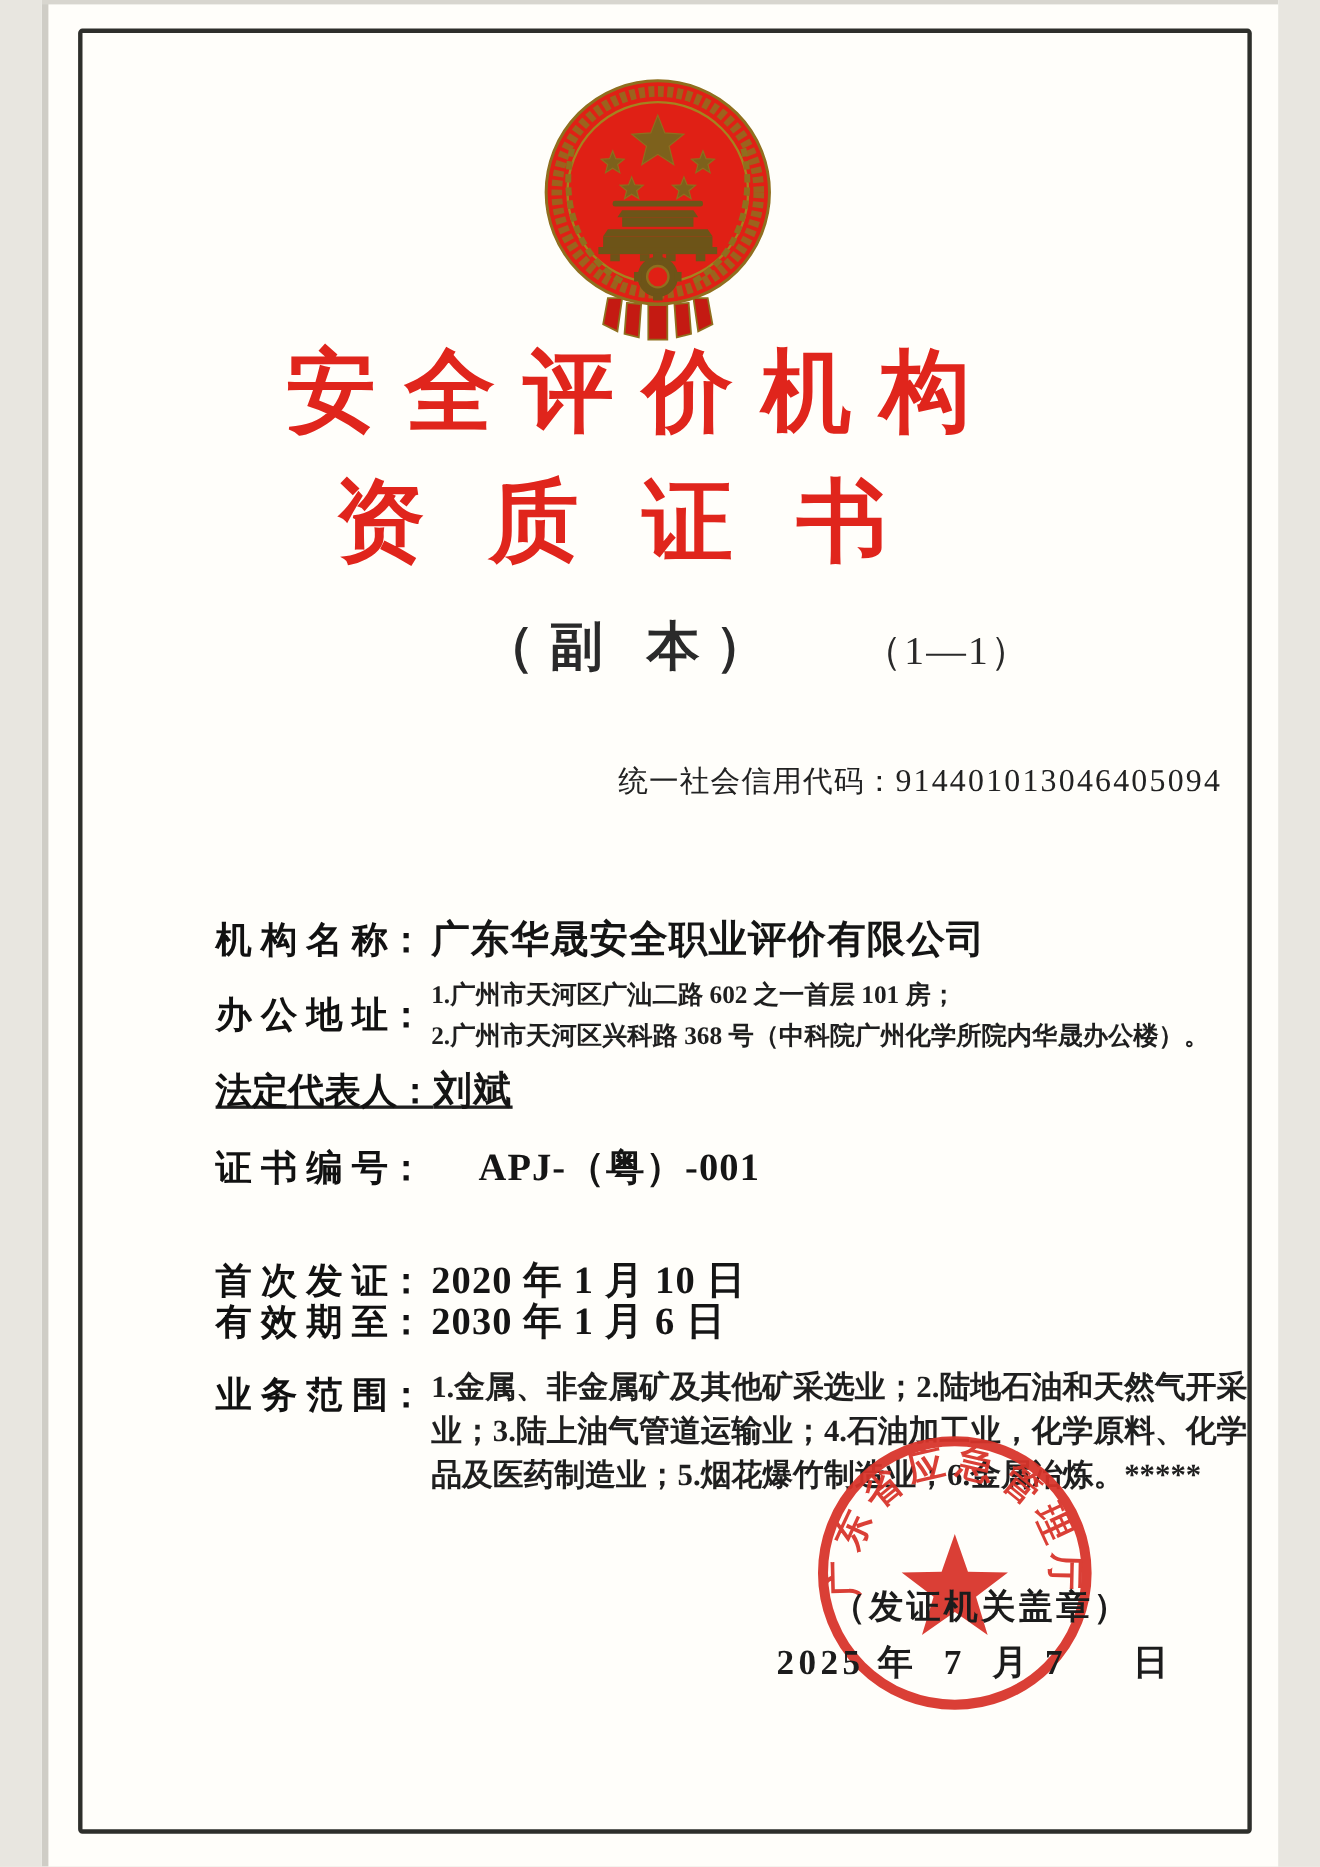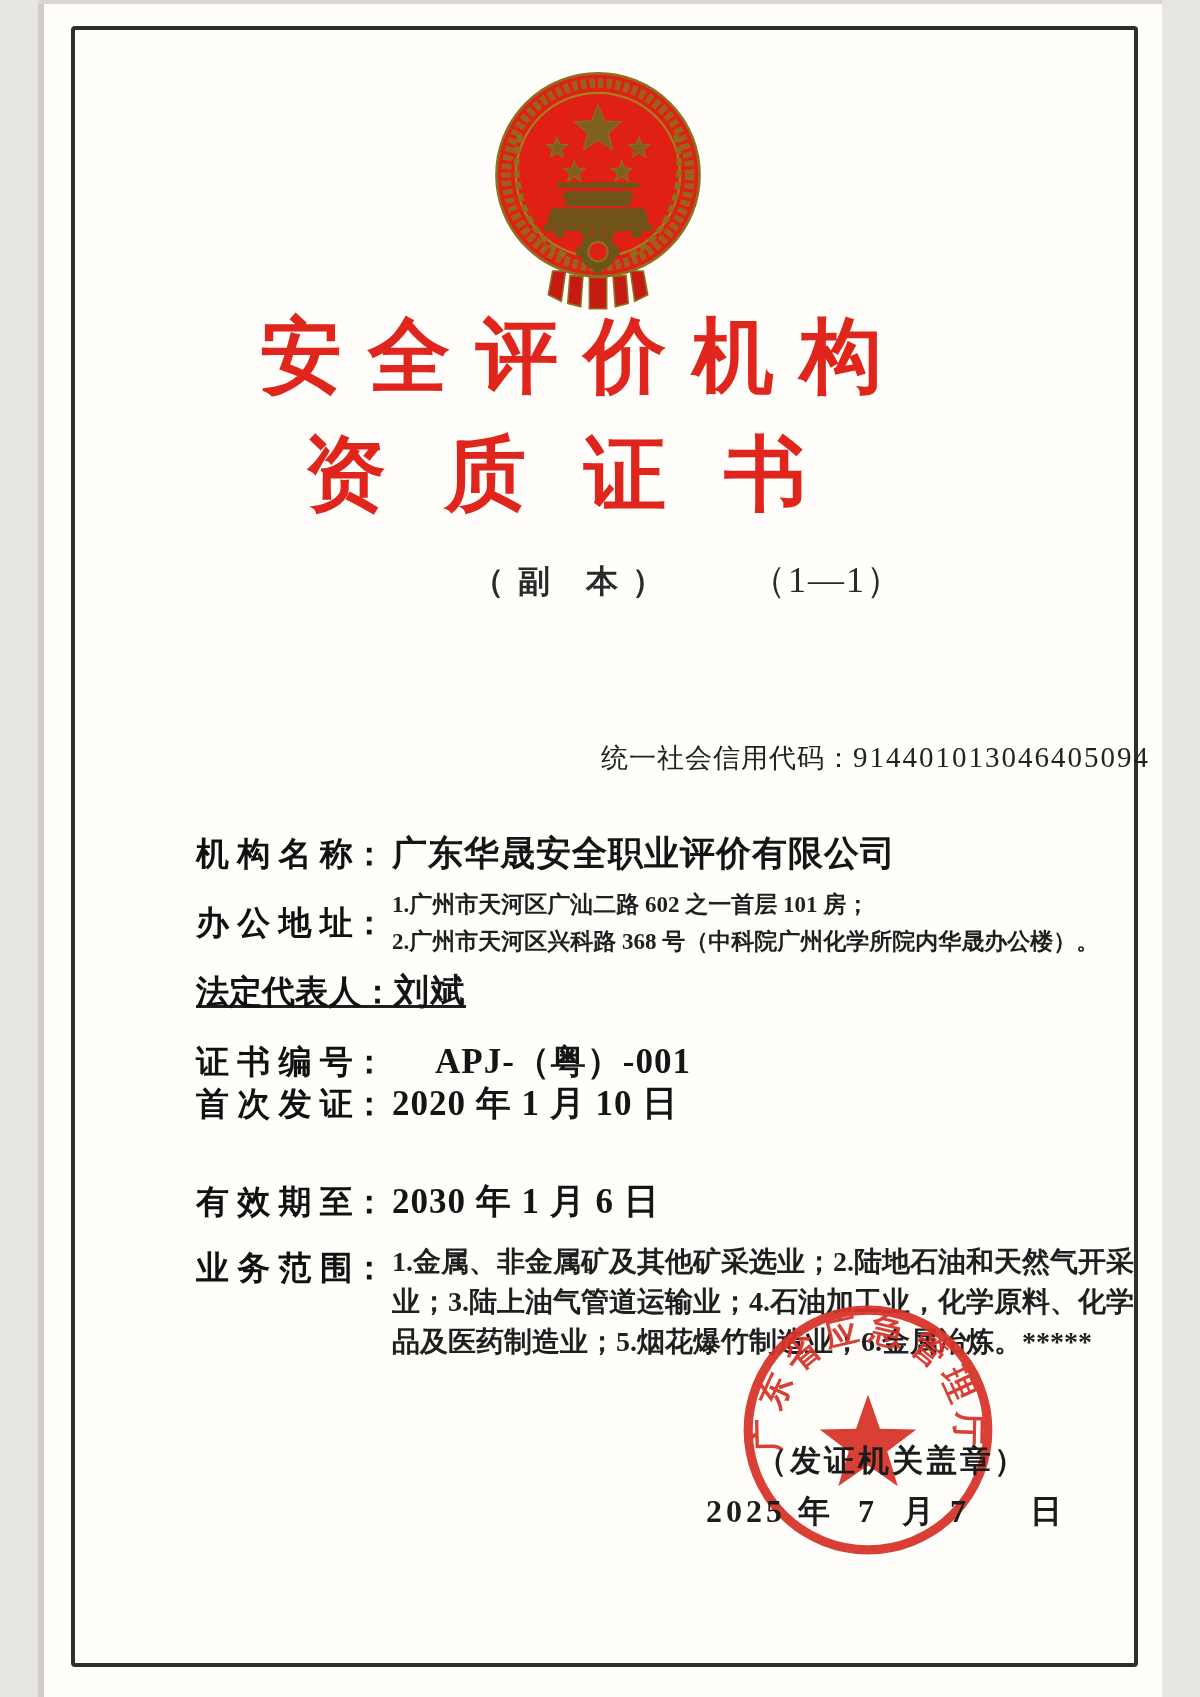--- a/index.html
+++ b/index.html
@@ -19,35 +19,35 @@
     position:absolute; width:100%; text-align:center;
     color:#e0251c; font-weight:bold; transform:translateX(-16px);
   }
   .title1 { top:302px; font-size:82px; letter-spacing:26px; }
   .title2 { top:420px; font-size:82px; letter-spacing:58px; }
   .copy-row {
     position:absolute; top:556px; left:0; width:100%;
     display:flex; justify-content:center; align-items:baseline; gap:72px;
     transform:translateX(88px);
   }
-  .copy-label { font-size:32px; font-weight:bold; letter-spacing:14px; color:#2a2a2a; }
+  .copy-label { font-size:48px; font-weight:bold; letter-spacing:14px; color:#2a2a2a; }
   .copy-index { font-size:36px; color:#2a2a2a; letter-spacing:2px; }
-  .credit-row { position:absolute; left:563px; top:692px; font-size:27px; letter-spacing:1px; color:#222;margin-top:48px; }
+  .credit-row { position:absolute; left:524px; top:692px; font-size:27px; letter-spacing:1px; color:#222; }
   .credit-row .code { font-size:29px; letter-spacing:2px; }
 
   .row { position:absolute; left:158px; display:flex; align-items:baseline; }
   .row .label { flex:0 0 196px; font-size:33px; color:#111; font-weight:600; white-space:nowrap; }
   .row .value { font-size:35px; font-weight:bold; color:#151515; letter-spacing:1px; white-space:nowrap; }
   .row-name   { top:830px; }
   .row-addr   { top:886px; align-items:center; }
   .row-addr .label { align-self:center; }
   .addr-lines .line { font-size:23px; font-weight:bold; line-height:37px; white-space:nowrap; }
   .row-legal  { top:968px;text-decoration:underline; }
   .row-certno { top:1038px;gap:43px; }
-  .row-first  { top:1080px; }
+  .row-first  { top:1140px; }
   .row-valid  { top:1178px; }
   .row-scope  { top:1242px; align-items:flex-start; }
   .row-scope .label { padding-top:4px; }
   .scope-lines .line { font-size:28px; font-weight:bold; line-height:40px; white-space:nowrap; }
 
   .stamp { position:absolute; left:698px; top:1296px; width:264px; height:268px; z-index:2; opacity:.94; }
   .stamp-note {
     position:absolute; top:1440px; left:718px; z-index:3;
     font-size:31px; font-weight:600; letter-spacing:3px; color:#1c1c1c; white-space:pre;
   }

